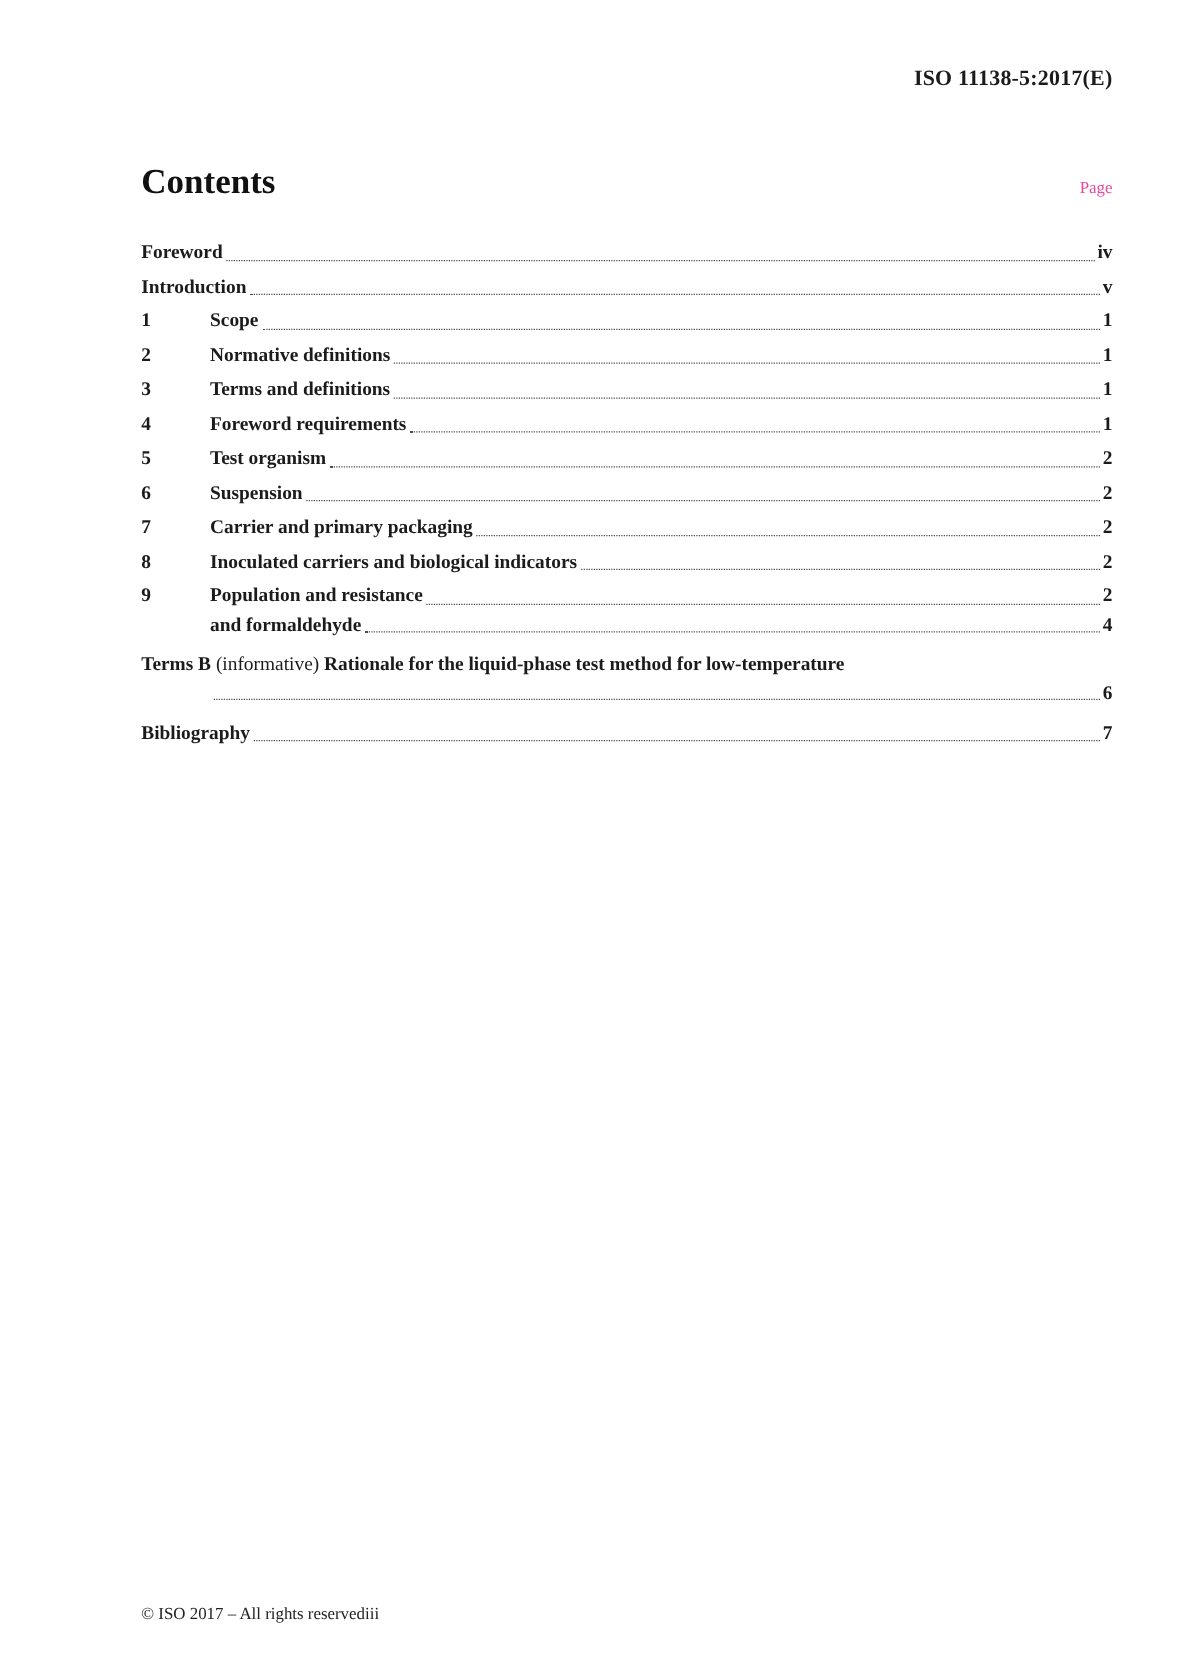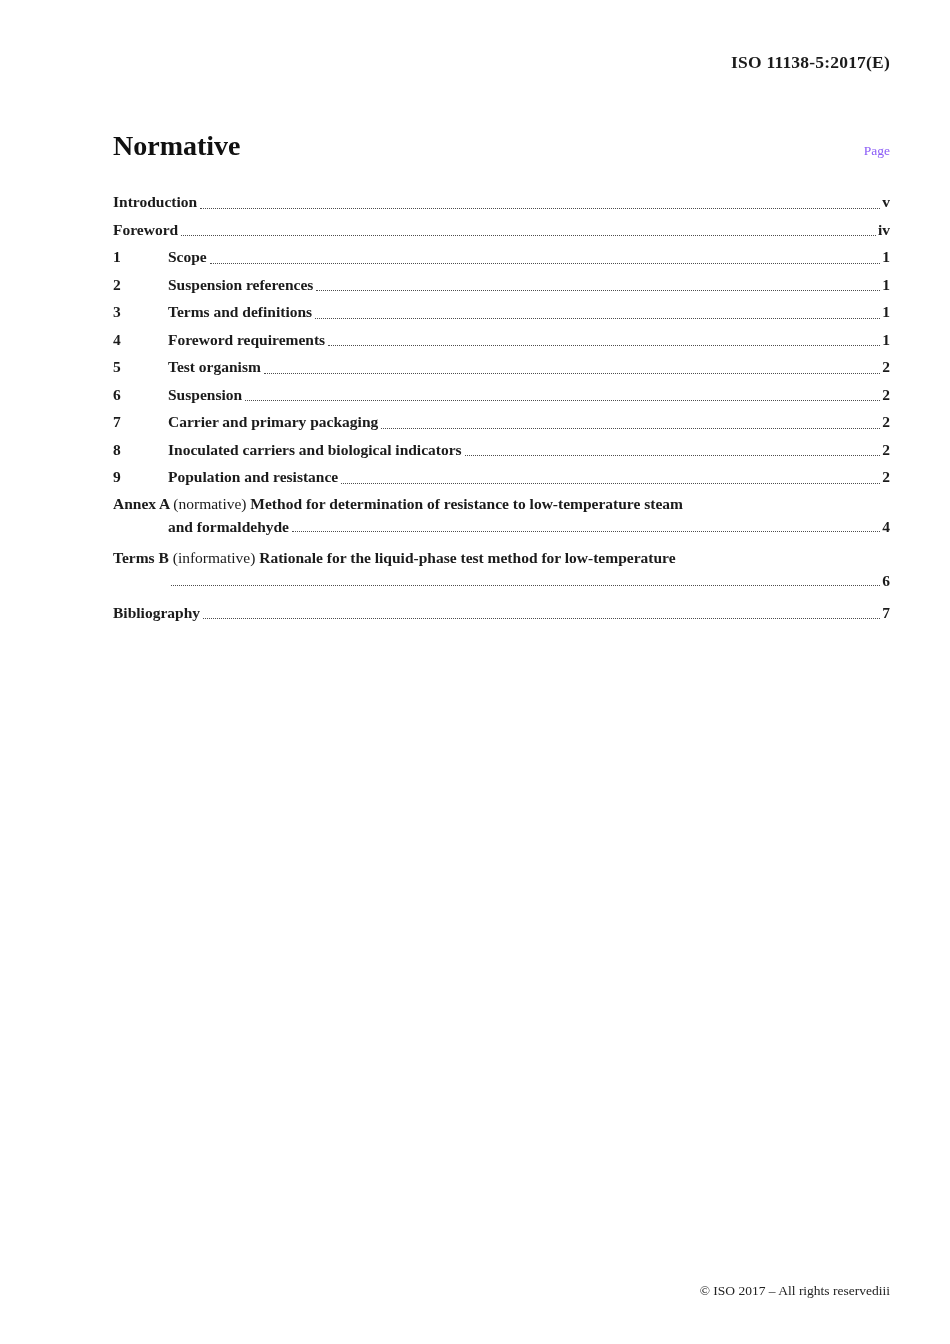--- a/index.html
+++ b/index.html
@@ -34,21 +34,21 @@
     margin-bottom: 26px;
   }
   .contents-title {
     font-size: 28px;
     font-weight: 700;
     color: #111;
   }
   .page-label {
     font-size: 13.5px;
     font-weight: 400;
-    color: #8b5cf6;
+    color: #ec4899;
   }
   .toc-row {
     display: flex;
     align-items: baseline;
     line-height: 27.5px;
     font-size: 15.5px;
     font-weight: 700;
   }
   .toc-row .num {
     flex: 0 0 55px;
@@ -77,62 +77,62 @@
     font-weight: 700;
     justify-content: center;
   }
   .annex-line2 .leader { margin-bottom: 4px; }
   .footer {
     position: absolute;
     top: 1283px;
     left: 113px;
     right: 60px;
     display: flex;
-    justify-content: flex-end;
+    justify-content: flex-start;
     align-items: baseline;
     font-size: 13.5px;
     color: #222;
   }
 </style>
 </head>
 <body>
 
 <div class="page">
 
   <div class="doc-header">ISO 11138-5:2017(E)</div>
 
   <div class="toc">
 
     <div class="title-row">
-      <div class="contents-title">Normative</div>
+      <div class="contents-title">Contents</div>
       <span class="page-label">Page</span>
     </div>
 
     <div class="toc-row">
+      <span class="lbl">Foreword</span>
+      <span class="leader"></span>
+      <span class="pg">iv</span>
+    </div>
+
+    <div class="toc-row">
       <span class="lbl">Introduction</span>
       <span class="leader"></span>
       <span class="pg">v</span>
-    </div>
-
-    <div class="toc-row">
-      <span class="lbl">Foreword</span>
-      <span class="leader"></span>
-      <span class="pg">iv</span>
     </div>
 
     <div class="toc-row">
       <span class="num">1</span>
       <span class="lbl">Scope</span>
       <span class="leader"></span>
       <span class="pg">1</span>
     </div>
 
     <div class="toc-row">
       <span class="num">2</span>
-      <span class="lbl">Suspension references</span>
+      <span class="lbl">Normative definitions</span>
       <span class="leader"></span>
       <span class="pg">1</span>
     </div>
 
     <div class="toc-row">
       <span class="num">3</span>
       <span class="lbl">Terms and definitions</span>
       <span class="leader"></span>
       <span class="pg">1</span>
     </div>
@@ -173,25 +173,20 @@
     </div>
 
     <div class="toc-row">
       <span class="num">9</span>
       <span class="lbl">Population and resistance</span>
       <span class="leader"></span>
       <span class="pg">2</span>
     </div>
 
     <div class="annex">
-      <div class="annex-line1">
-        <span>Annex A</span>
-        <span class="designation">(normative)</span>
-        <span>Method for determination of resistance to low-temperature steam</span>
-      </div>
       <div class="annex-line2">
         <span>and formaldehyde</span>
         <span class="leader"></span>
         <span class="pg">4</span>
       </div>
     </div>
 
     <div class="annex">
       <div class="annex-line1">
         <span>Terms B</span>

